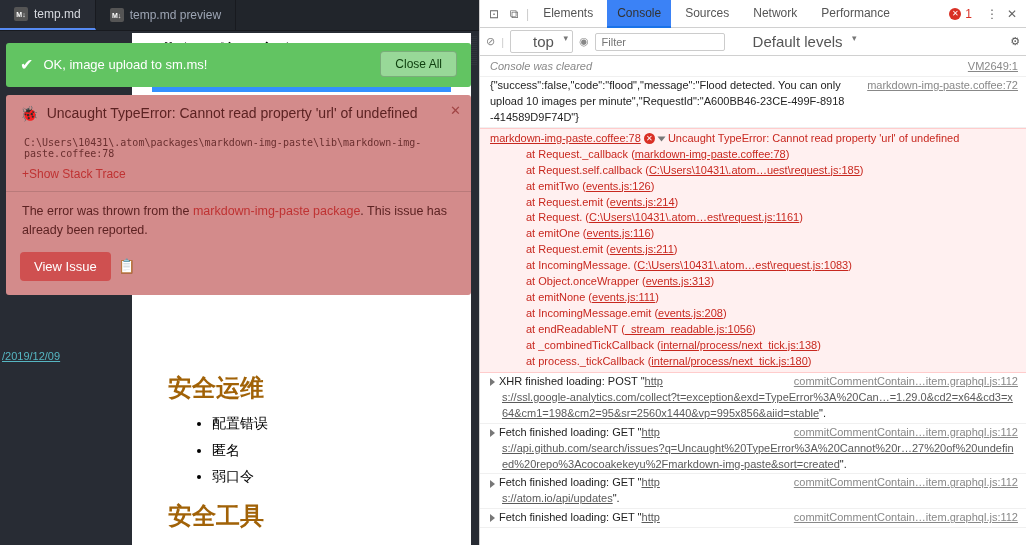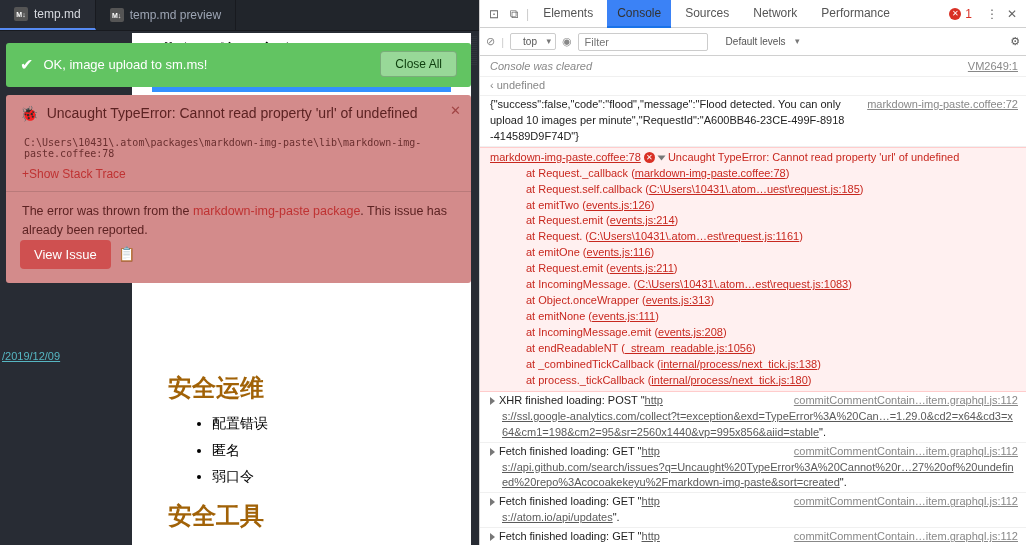--- a/index.html
+++ b/index.html
@@ -23,34 +23,34 @@
 .close-btn { border:1px solid rgba(0,0,0,.2); background:rgba(255,255,255,.35); border-radius:4px; padding:5px 14px; color:#104010; font-size:12px;}
 .checkmark { color:#fff; font-size:16px; }
 .notif-red { top:95px; background:#d38b8b; color:#773a3a; padding-bottom:14px;}
 .notif-red .close-x { position:absolute; right:10px; top:8px; color:#a04444; font-size:13px;}
 .err-title { font-size:14px; color:#5c2222; padding-left:24px; padding-right:20px;}
 .err-path { font-family:Consolas,monospace; font-size:10px; color:#6a2f2f; margin:14px 0 8px 4px;}
 .show-stack { color:#bf3232; font-size:12px; margin-left:2px;}
 .sep { border-top:1px solid rgba(0,0,0,.12); margin:10px -14px;}
 .err-desc { font-size:12.5px; color:#5c2222; line-height:1.5; padding:0 2px;}
 .err-desc .pkglink { color:#bf3232;}
-.view-issue { display:flex; gap:8px; align-items:center;}
+.view-issue { margin-top:12px; display:flex; gap:8px; align-items:center;}
 .view-issue button { background:#cf5050; color:#fff; border:none; border-radius:4px; padding:7px 14px; font-size:13px;}
 .clip { color:#bf3232; font-size:14px;}
 
 .devtools { flex:1; height:545px; background:#fff; display:flex; flex-direction:column; border-left:1px solid #d0d0d0; font-family:"Segoe UI",Arial,sans-serif;}
 .dt-tabs { height:28px; border-bottom:1px solid #d0d0d0; display:flex; align-items:center; padding:0 6px; gap:4px; font-size:12px; color:#333;}
 .dt-tabs .tabbtn { padding:6px 10px; color:#555; border-bottom:2px solid transparent;}
 .dt-tabs .tabbtn.on { color:#333; border-bottom-color:#1a73e8; background:#3b82f6;}
 .dt-tabs .icon { width:16px; text-align:center; color:#666;}
 .dt-tabs .warn { margin-left:auto; color:#d93025; display:flex; align-items:center; gap:4px;}
 .dt-tabs .warn .dot{ width:12px;height:12px;border-radius:50%;background:#d93025;color:#fff;font-size:8px;display:flex;align-items:center;justify-content:center;}
 .dt-filter { height:28px; border-bottom:1px solid #d0d0d0; display:flex; align-items:center; gap:6px; padding:0 6px; font-size:11px; color:#555;}
 .dt-filter .noent{ color:#888;}
-.context { border:1px solid #ccc; border-radius:2px; padding:2px 18px 2px 12px; font-size:10px; position:relative;}
+.context { border:1px solid #ccc; border-radius:2px; padding:2px 18px 2px 22px; font-size:15px; position:relative;}
 .context::after{content:"▾"; position:absolute; right:4px; top:2px; font-size:9px; color:#777;}
 .filter-in { border:1px solid #ccc; border-radius:2px; padding:2px 6px; width:130px; font-size:11px; color:#888;}
 .gearright { position:absolute; right:6px;}
 .console-body { flex:1; overflow:auto; font-family:Consolas,Menlo,monospace; font-size:11px; line-height:1.45; padding:2px 0 6px;}
 .row { padding:1px 8px 1px 10px; border-bottom:1px solid #f0f0f0; position:relative;}
 .row.it { font-style:italic; color:#888;}
 .row .src { position:absolute; right:8px; top:1px; color:#888; text-decoration:underline; font-style:normal;}
 .row .dim { color:#888;}
 .arrow { color:#888; margin-right:3px;}
 .tri { display:inline-block; width:0;height:0;border-left:5px solid #777;border-top:4px solid transparent;border-bottom:4px solid transparent; margin:0 4px 0 0; vertical-align:middle;}
@@ -147,23 +147,20 @@
     <span class="context" style="border:none;">Default levels</span>
     <span class="gearright">⚙</span>
   </div>
 
   <div class="console-body">
     <div class="row it">
       <span>Console was cleared</span>
       <span class="src">VM2649:1</span>
     </div>
     <div class="row">
-      <span class="arrow">‹</span><span class="dim">undefined</span>
-    </div>
-    <div class="row">
       <span class="src url">markdown-img-paste.coffee:72</span>
       <span class="logtext" style="display:block;padding-right:170px;word-break:break-all;">{"success":false,"code":"flood","message":"Flood detected. You can only upload 10 images per minute","RequestId":"A600BB46-23CE-499F-8918-414589D9F74D"}</span>
     </div>
 
     <div class="errblock">
       <span class="src url">markdown-img-paste.coffee:78</span>
       <span class="errcircle">✕</span><span class="tri down"></span><span>Uncaught TypeError: Cannot read property 'url' of undefined</span>
       <div id="stack">
           <div class="stackline">at Request._callback (<span class="loclink">markdown-img-paste.coffee:78</span>)</div>
           <div class="stackline">at Request.self.callback (<span class="loclink">C:\Users\10431\.atom…uest\request.js:185</span>)</div>

